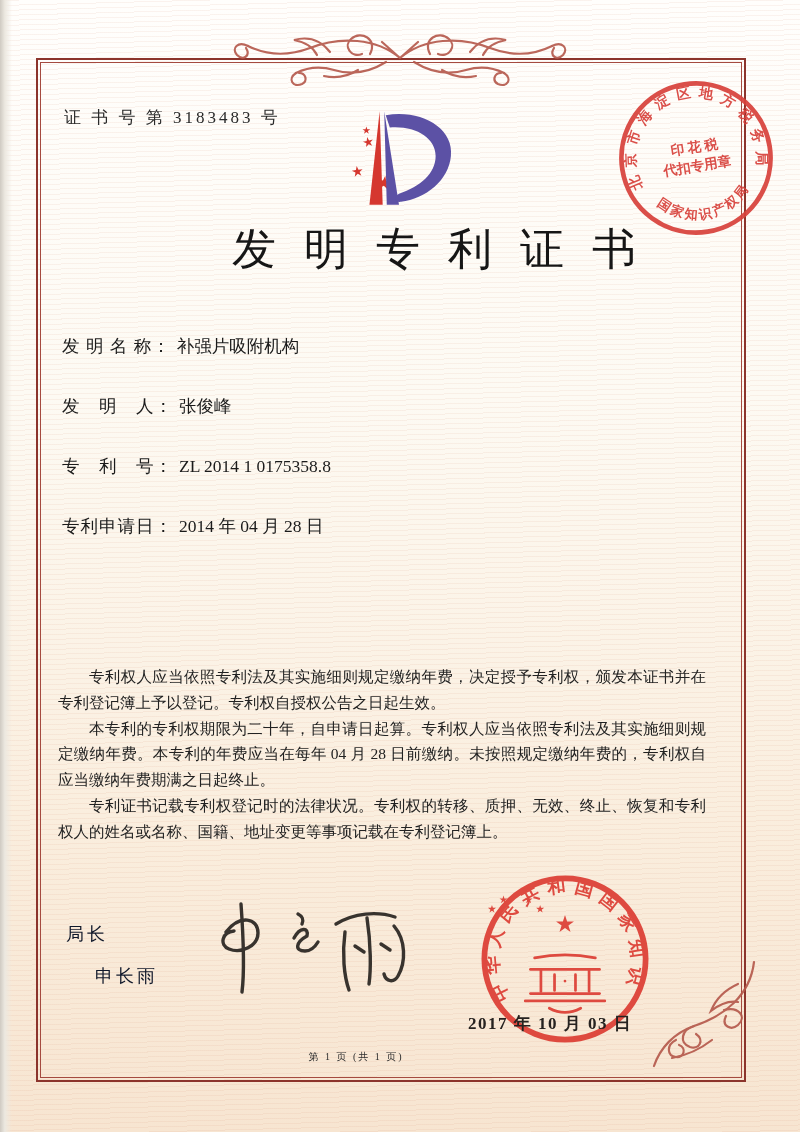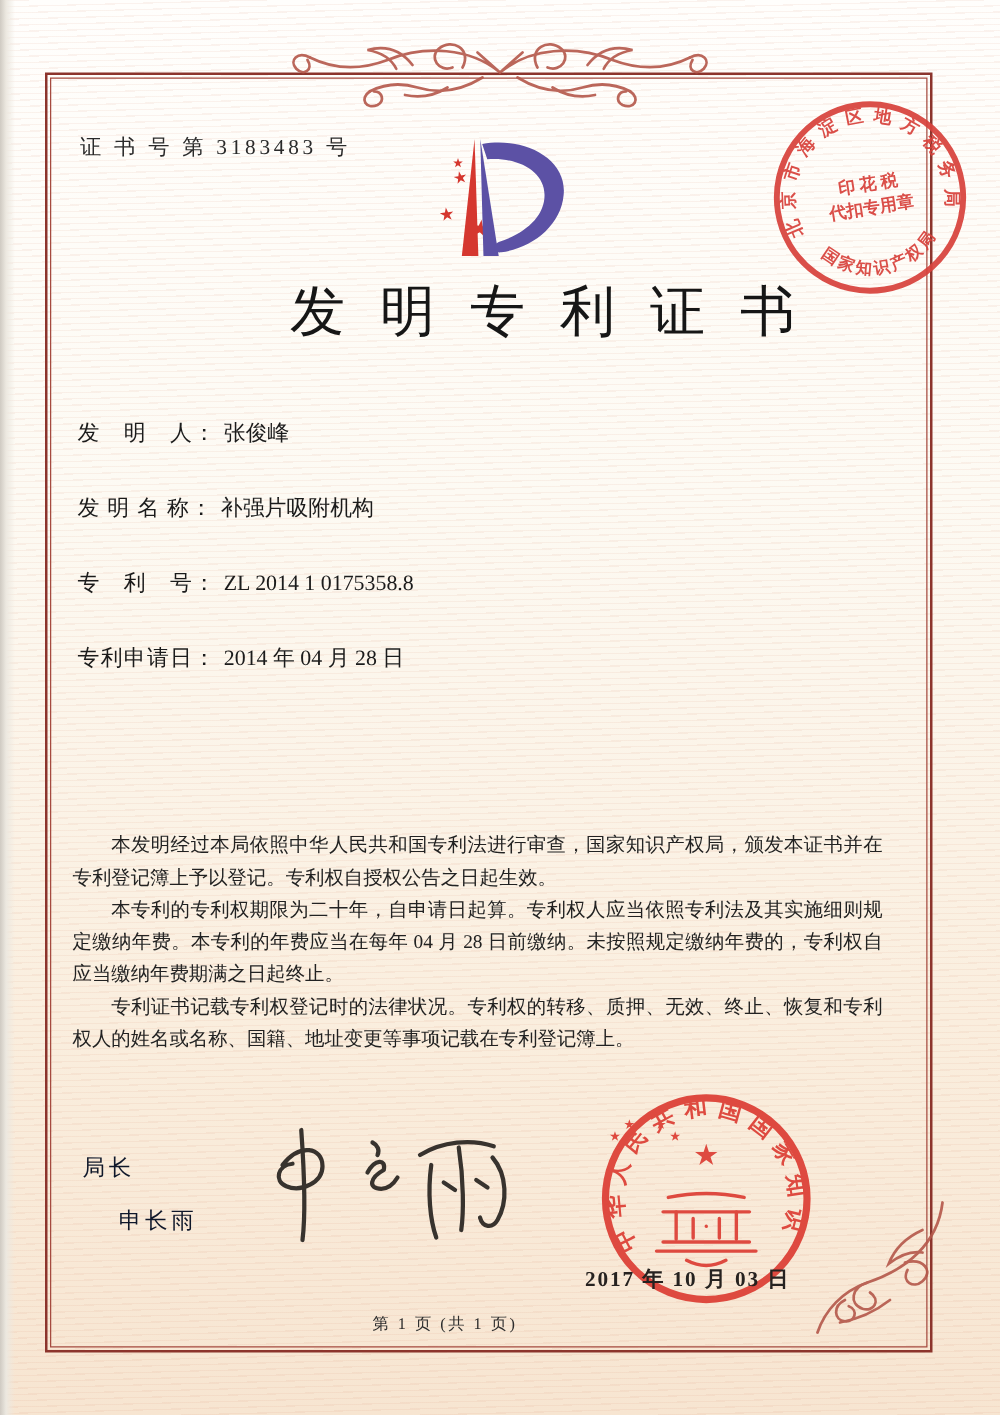--- a/index.html
+++ b/index.html
@@ -39,21 +39,21 @@
   
   .signer{position:absolute;left:66px;top:922px;
     font-family:"Liberation Sans","DejaVu Sans",sans-serif;color:#0f172a;}
   .signer-title{font-size:18px;letter-spacing:3px;}
   .signer-name{font-size:18px;letter-spacing:3px;margin-top:18px;margin-left:29px;}
   .signature{position:absolute;left:198px;top:892px;width:210px;height:115px;}
   .seal{position:absolute;left:476px;top:870px;width:178px;height:178px;opacity:.95;}
   .seal-date{position:absolute;left:468px;top:1012px;font-size:17px;font-weight:600;
     letter-spacing:1.5px;color:#262220;}
   .footer{position:absolute;left:36px;top:1050px;width:640px;text-align:center;
-    font-size:13px;letter-spacing:2px;color:#2d2d2d;}
+    font-size:10px;letter-spacing:2px;color:#2d2d2d;}
   svg text{font-family:"Liberation Serif","DejaVu Serif",serif;}
 </style>
 </head>
 <body>
 
 <div class="scan-edge"></div>
 
 <div class="frame">
   <div class="frame-inner"></div>
 </div>
@@ -112,35 +112,35 @@
     <textPath href="#tax-bot-arc" startOffset="6" textLength="100" lengthAdjust="spacing">国家知识产权局</textPath>
   </text>
   <text x="80" y="74" text-anchor="middle" font-size="13" font-weight="600" fill="#d8423c">印 花 税</text>
   <text x="80" y="92" text-anchor="middle" font-size="13" font-weight="600" fill="#d8423c">代扣专用章</text>
 </svg>
 
 <div class="title">发明专利证书</div>
 
 <div class="fields">
   <div class="field-row">
-    <span class="field-label">发　明　人：</span><span class="field-value">张俊峰</span>
+    <span class="field-label">发 明 名 称：</span><span class="field-value">补强片吸附机构</span>
   </div>
   <div class="field-row">
-    <span class="field-label">发 明 名 称：</span><span class="field-value">补强片吸附机构</span>
+    <span class="field-label">发　明　人：</span><span class="field-value">张俊峰</span>
   </div>
   <div class="field-row">
     <span class="field-label">专　利　号：</span><span class="field-value">ZL 2014 1 0175358.8</span>
   </div>
   <div class="field-row">
     <span class="field-label">专利申请日：</span><span class="field-value">2014 年 04 月 28 日</span>
   </div>
 </div>
 
 <div class="body-text">
-  <p>本发明经过本局依照中华人民共和国专利法进行审查，国家知识产权局，颁发本证书并在专利登记簿上予以登记。专利权自授权公告之日起生效。</p>
+  <p>专利权人应当依照专利法及其实施细则规定缴纳年费，决定授予专利权，颁发本证书并在专利登记簿上予以登记。专利权自授权公告之日起生效。</p>
   <p>本专利的专利权期限为二十年，自申请日起算。专利权人应当依照专利法及其实施细则规定缴纳年费。本专利的年费应当在每年 04 月 28 日前缴纳。未按照规定缴纳年费的，专利权自应当缴纳年费期满之日起终止。</p>
   <p>专利证书记载专利权登记时的法律状况。专利权的转移、质押、无效、终止、恢复和专利权人的姓名或名称、国籍、地址变更等事项记载在专利登记簿上。</p>
 </div>
 
 <div class="signer">
   <div class="signer-title">局长</div>
   <div class="signer-name">申长雨</div>
 </div>
 
 <svg class="signature" viewBox="0 0 210 115">

